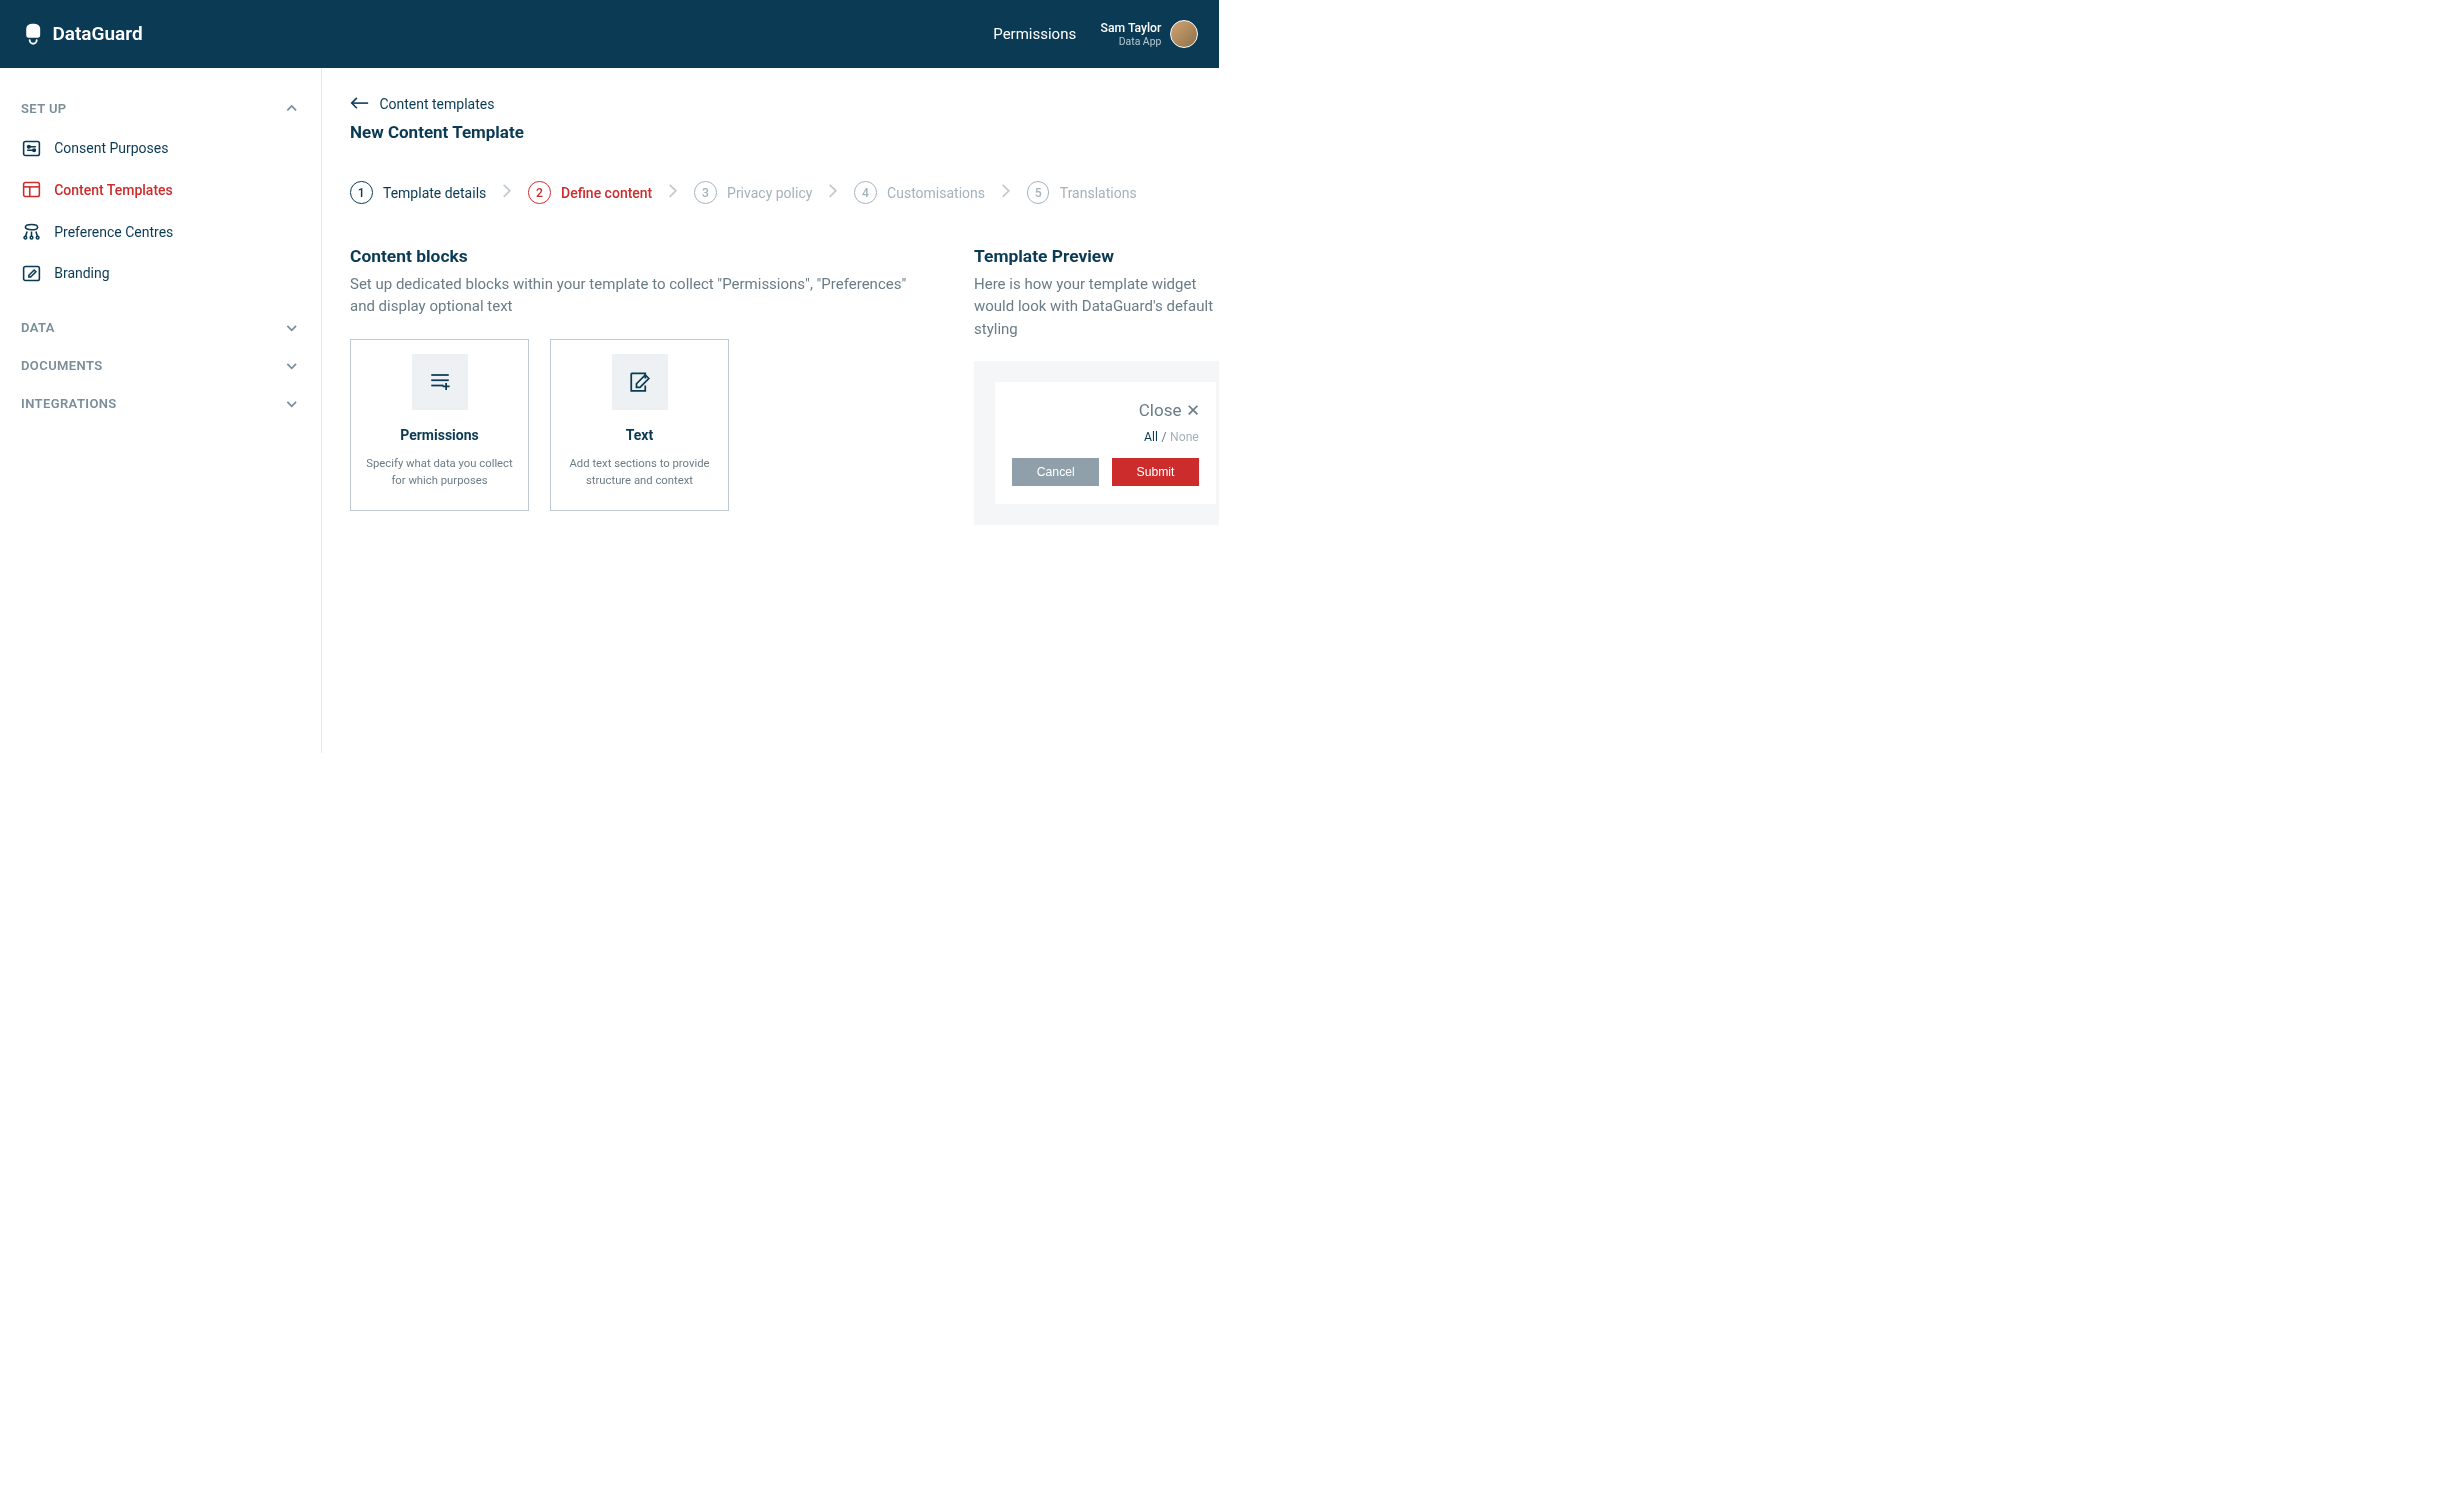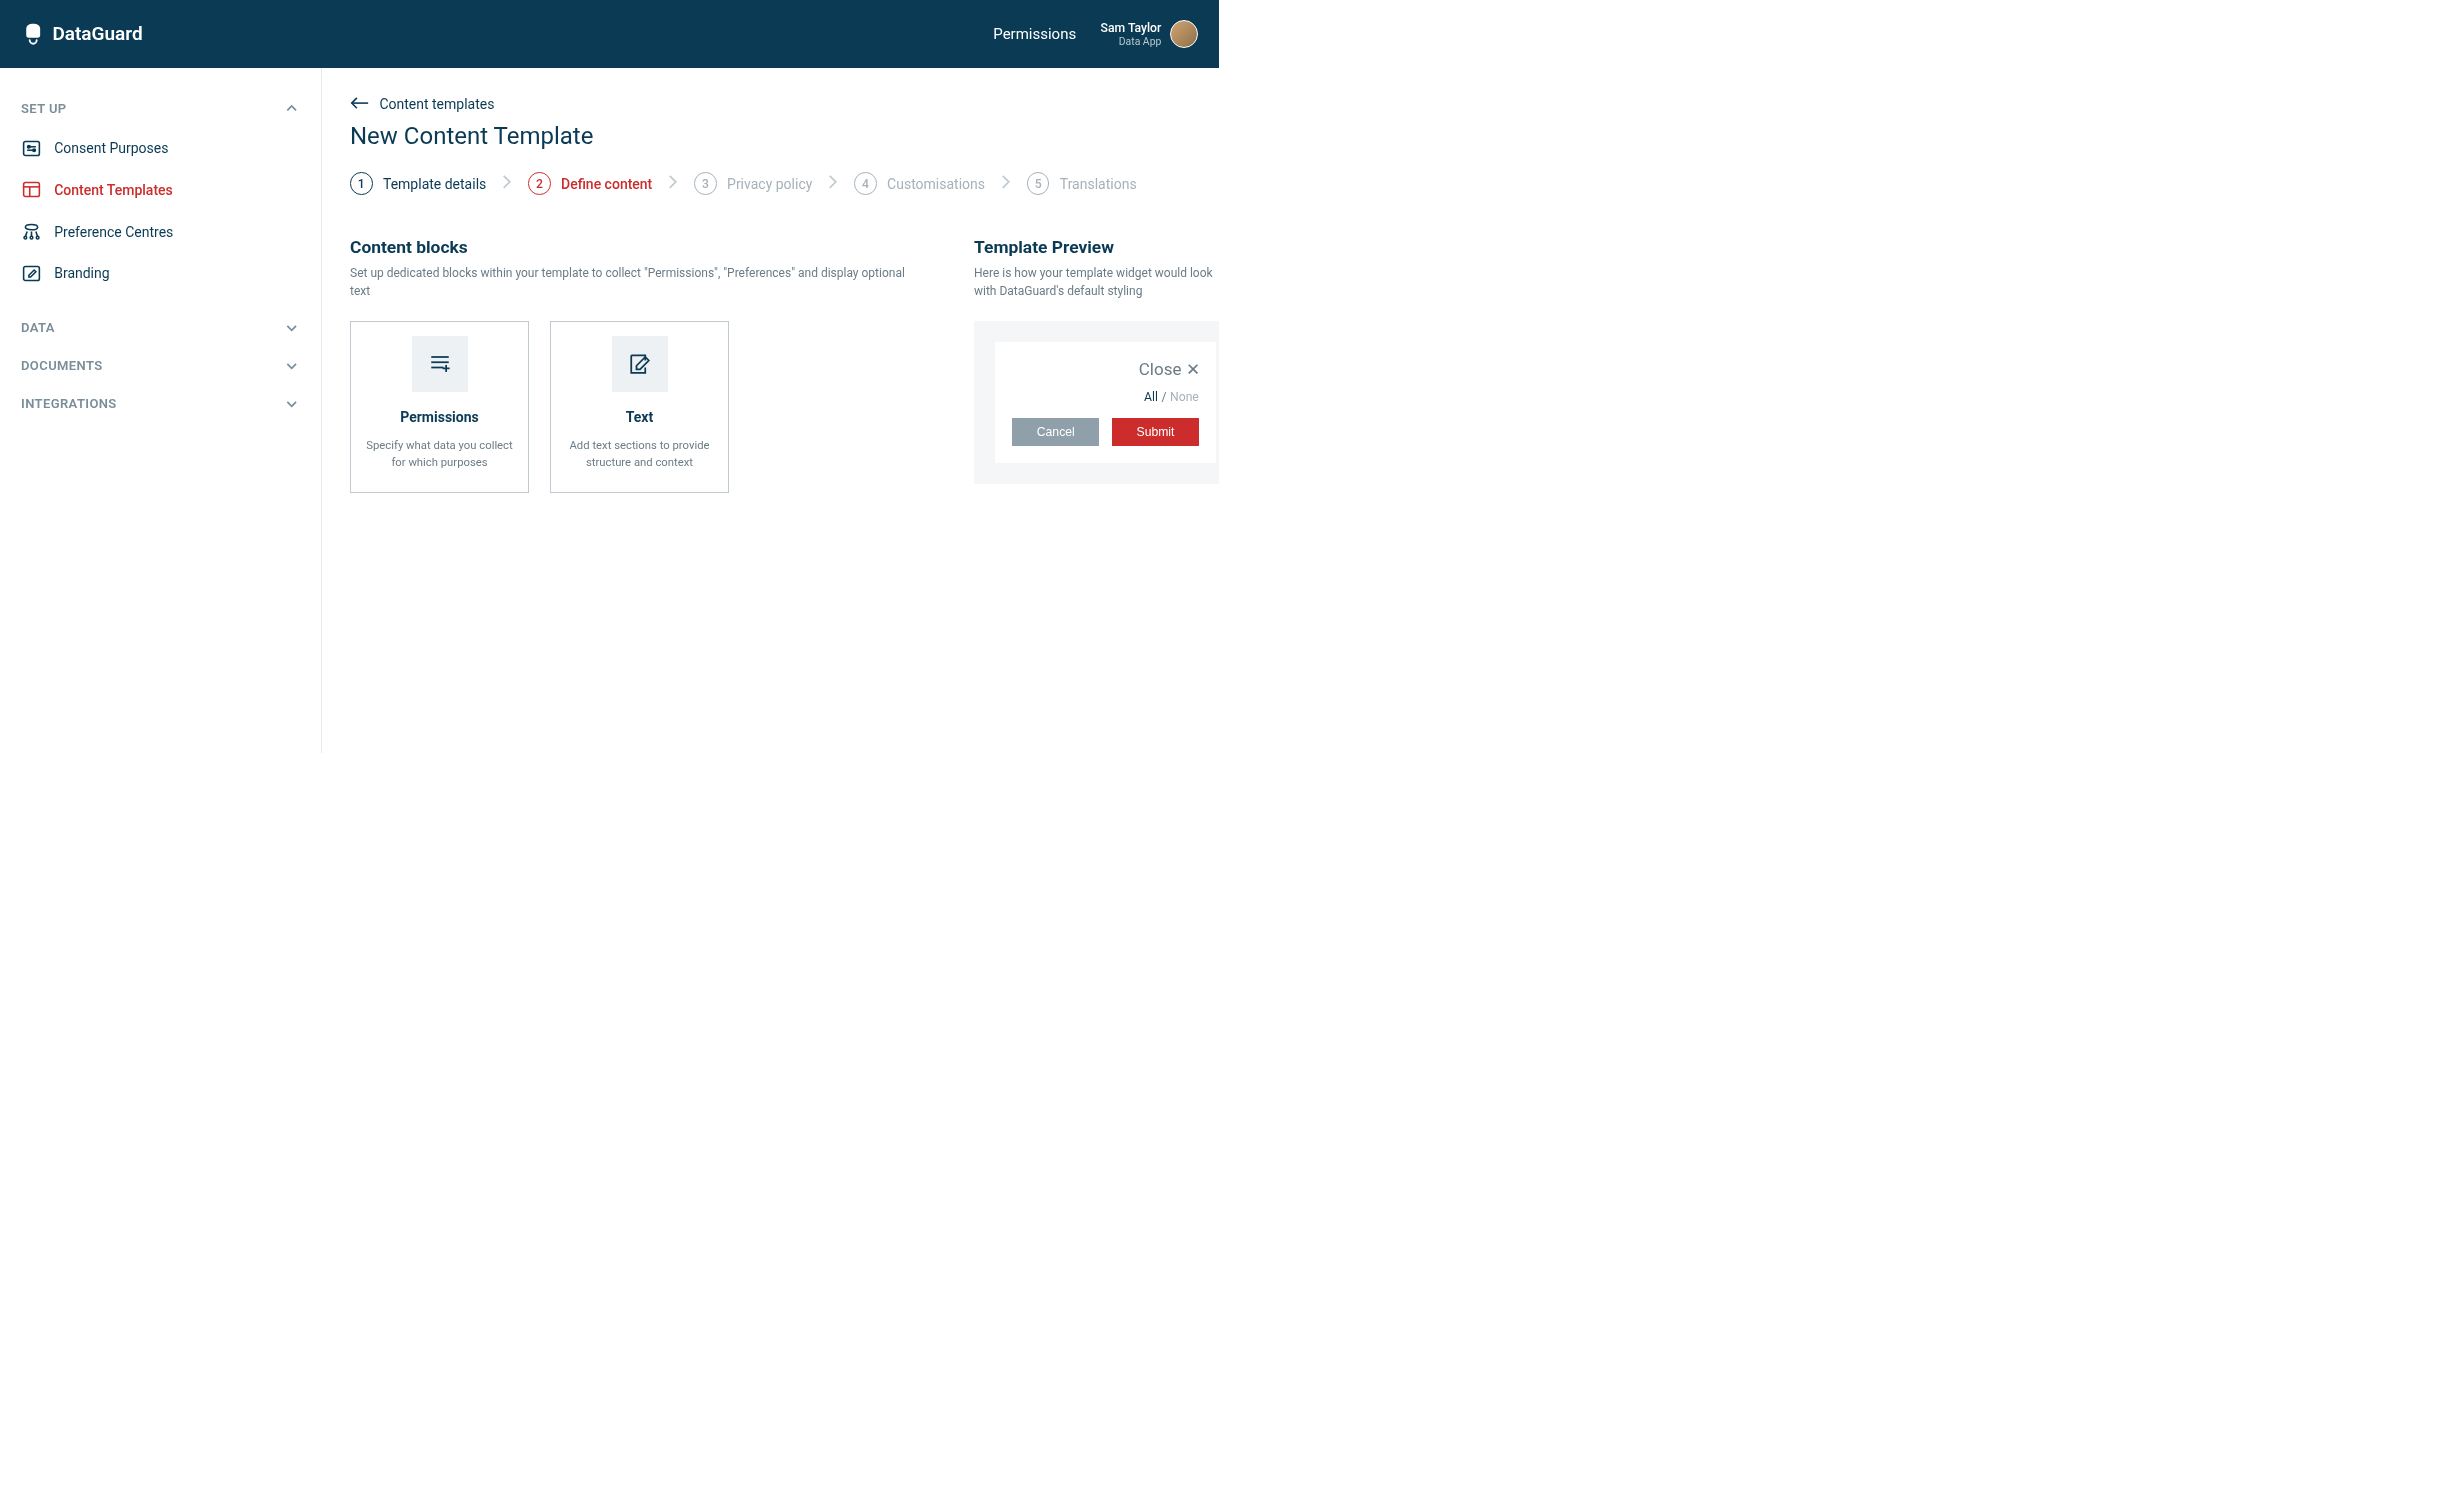--- a/index.html
+++ b/index.html
@@ -123,24 +123,24 @@
     .breadcrumb {
       display: flex;
       align-items: center;
       gap: 10.4px;
       font-size: 14px;
       color: #0a3a54;
       margin-bottom: 10.4px;
       cursor: pointer;
     }
     .page-title {
-      font-size: 24px;
-      font-weight: 400;
+      font-size: 17px;
+      font-weight: 700;
       color: #0a3a54;
-      margin-bottom: 22px;
+      margin-bottom: 39px;
     }
 
     .stepper {
       display: flex;
       align-items: center;
       gap: 15.7px;
       margin-bottom: 42px;
     }
     .step {
       display: flex;
@@ -178,21 +178,21 @@
     .content-left {
       flex: 0 0 575px;
     }
     .section-title {
       font-size: 17.4px;
       font-weight: 700;
       color: #0a3a54;
       margin-bottom: 7px;
     }
     .section-desc {
-      font-size: 12px;
+      font-size: 15px;
       color: #6b7c86;
       line-height: 1.5;
       margin-bottom: 21px;
     }
     .blocks {
       display: flex;
       gap: 21px;
     }
     .block-card {
       width: 179px;

